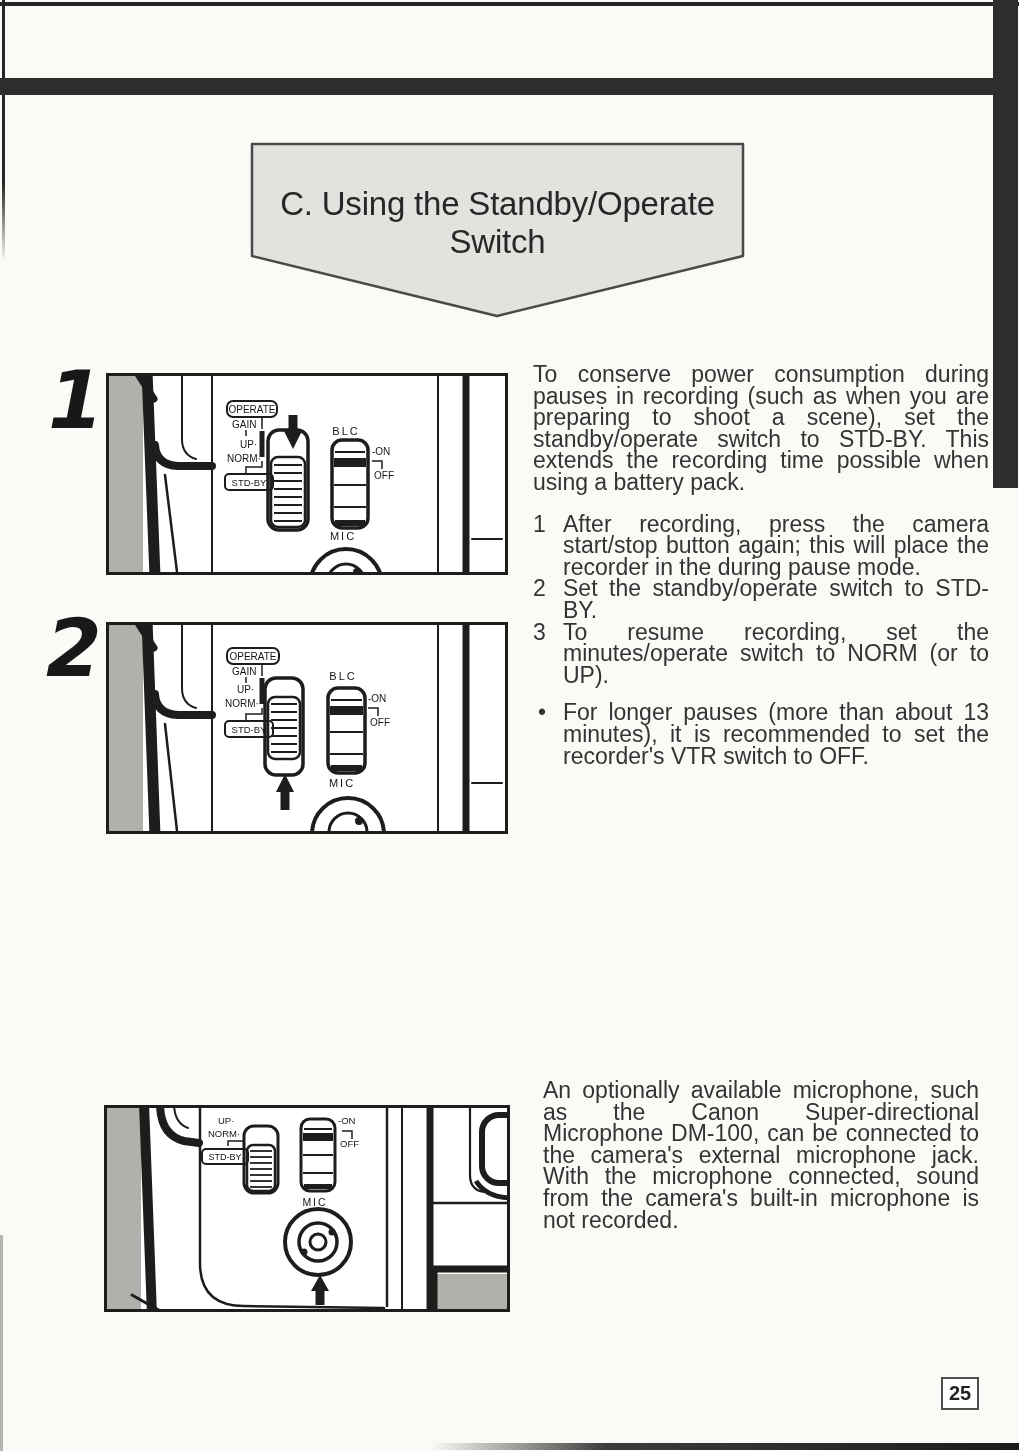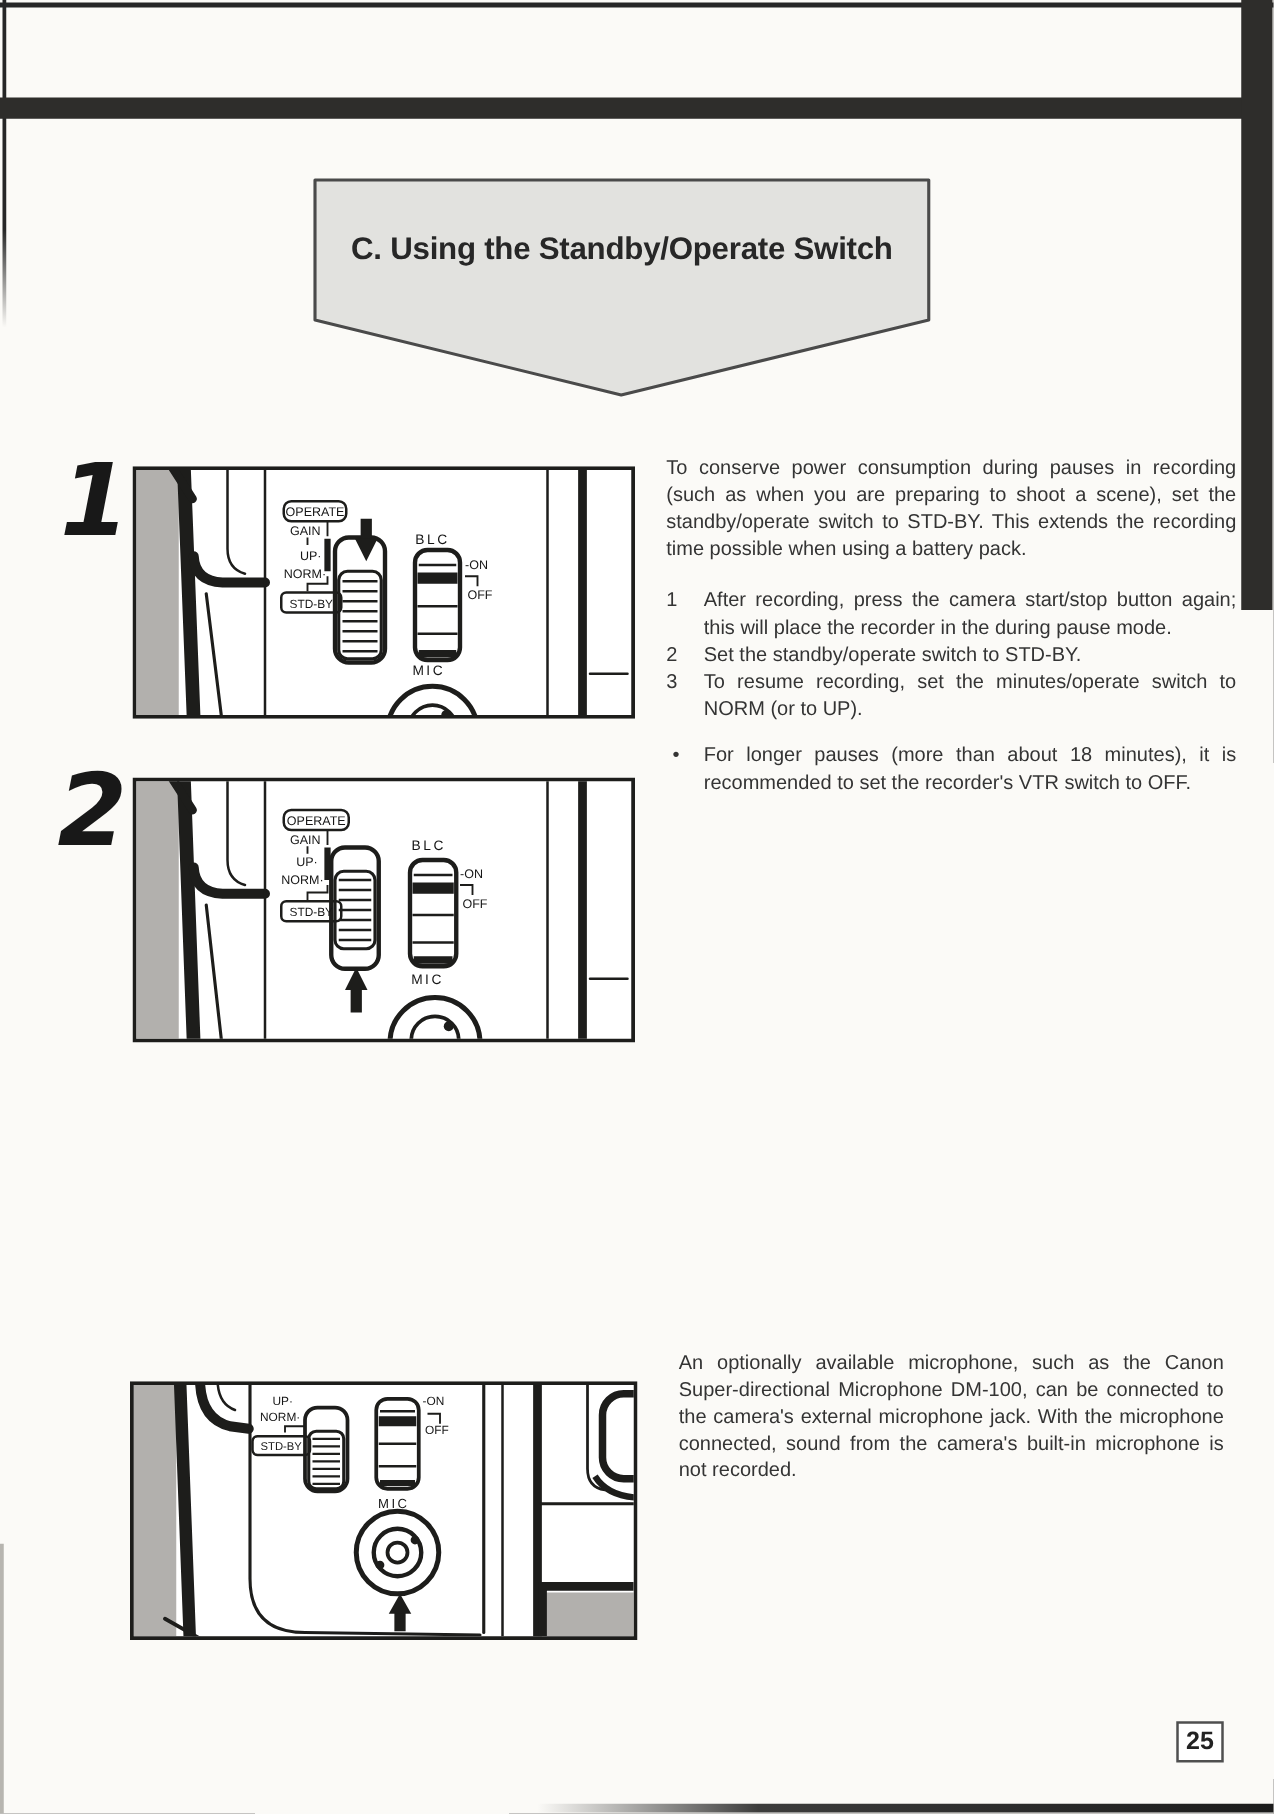--- a/index.html
+++ b/index.html
@@ -15,26 +15,26 @@
     background:linear-gradient(to bottom,#262626 70%,rgba(38,38,38,0));}
   .left-rule-bottom{left:0;top:1235px;width:3px;height:216px;background:#b7b5b0;}
   .head-bar{left:0;top:78px;width:994px;height:17px;background:#2e2d2b;}
   .side-bar{left:993px;top:0;width:25px;height:488px;background:#2e2d2b;}
   .bottom-rule{left:430px;top:1443px;width:589px;height:7px;
     background:linear-gradient(to right,rgba(27,27,27,0),rgba(27,27,27,.85) 30%,#1b1b1b);}
   
   .banner{width:497px;height:178px;}
   .banner svg{display:block;}
   .banner-title{position:absolute;left:0;width:100%;text-align:center;
-    font-weight:bold;font-size:25px;letter-spacing:-0.2px;color:#272727;}
+    font-weight:normal;font-size:33px;letter-spacing:-0.2px;color:#272727;}
   
   .fignum{font-family:"DejaVu Sans",sans-serif;font-weight:bold;font-style:italic;
     font-size:80px;line-height:62px;color:#181818;}
   
-  .col{font-size:16px;line-height:21.6px;color:#343434;}
+  .col{font-size:23px;line-height:21.6px;color:#343434;}
   .intro{text-align:justify;margin:0 0 20px 0;}
   .steps{margin:0;}
   .step{display:flex;}
   .step-num{width:30px;flex:none;}
   .step-text{flex:1;text-align:justify;}
   .note{display:flex;margin-top:16px;}
   .note-bullet{width:25px;flex:none;padding-left:5px;}
   .note-text{flex:1;text-align:justify;}
   
   .fig{background:#fff;}
@@ -148,21 +148,21 @@
         <div class="step-num">2</div>
         <div class="step-text">Set the standby/operate switch to STD-BY.</div>
       </div>
       <div class="step">
         <div class="step-num">3</div>
         <div class="step-text">To resume recording, set the minutes/operate switch to NORM (or to UP).</div>
       </div>
     </div>
     <div class="note">
       <div class="note-bullet">•</div>
-      <div class="note-text">For longer pauses (more than about 18 minutes), it is recommended to set the recorder's VTR switch to OFF.</div>
+      <div class="note-text">For longer pauses (more than about 13 minutes), it is recommended to set the recorder's VTR switch to OFF.</div>
     </div>
   </div>
 
   <div class="abs fignum" style="left:46px;top:618px;">2</div>
 
   <svg class="abs fig" style="left:106px;top:622px;" width="402" height="212" viewBox="0 0 402 212">
     <defs>
         <clipPath id="clip2">
           <rect x="3" y="3" width="396" height="206"></rect>
         </clipPath>

